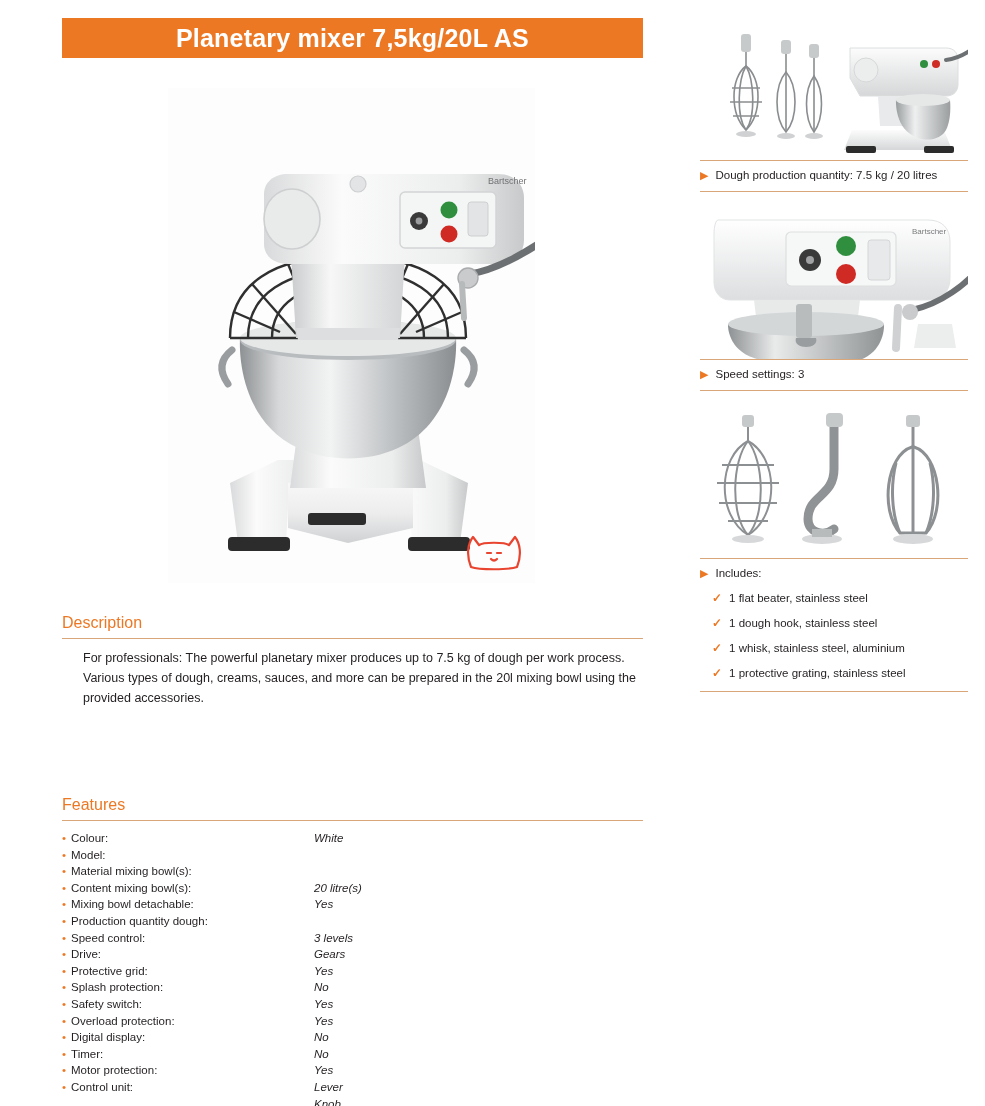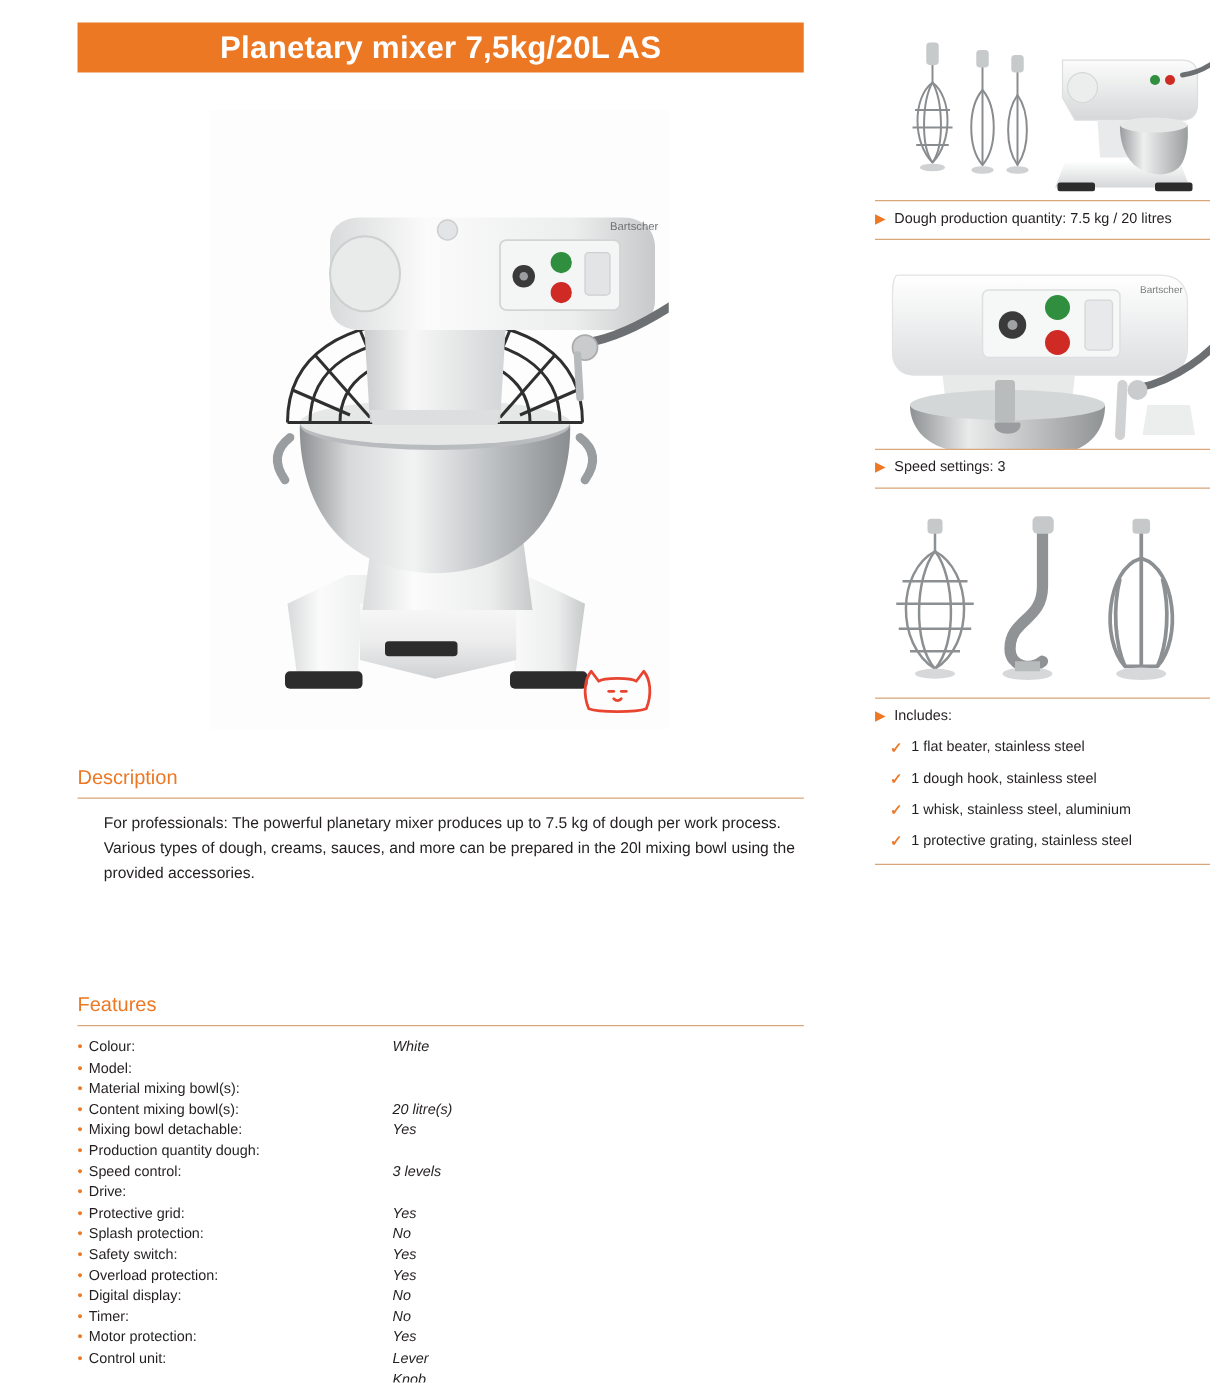--- a/index.html
+++ b/index.html
@@ -321,20 +321,21 @@
           <span class="bullet">•</span>
           <span>Speed control:</span>
         </div>
         <div class="feature-value"><span>3 levels</span></div>
       </div>
       <div class="feature-row">
         <div class="feature-label">
           <span class="bullet">•</span>
           <span>Drive:</span>
         </div>
+        <div class="feature-value"><span>Gears</span></div>
       </div>
       <div class="feature-row">
         <div class="feature-label">
           <span class="bullet">•</span>
           <span>Protective grid:</span>
         </div>
         <div class="feature-value"><span>Yes</span></div>
       </div>
       <div class="feature-row">
         <div class="feature-label">

